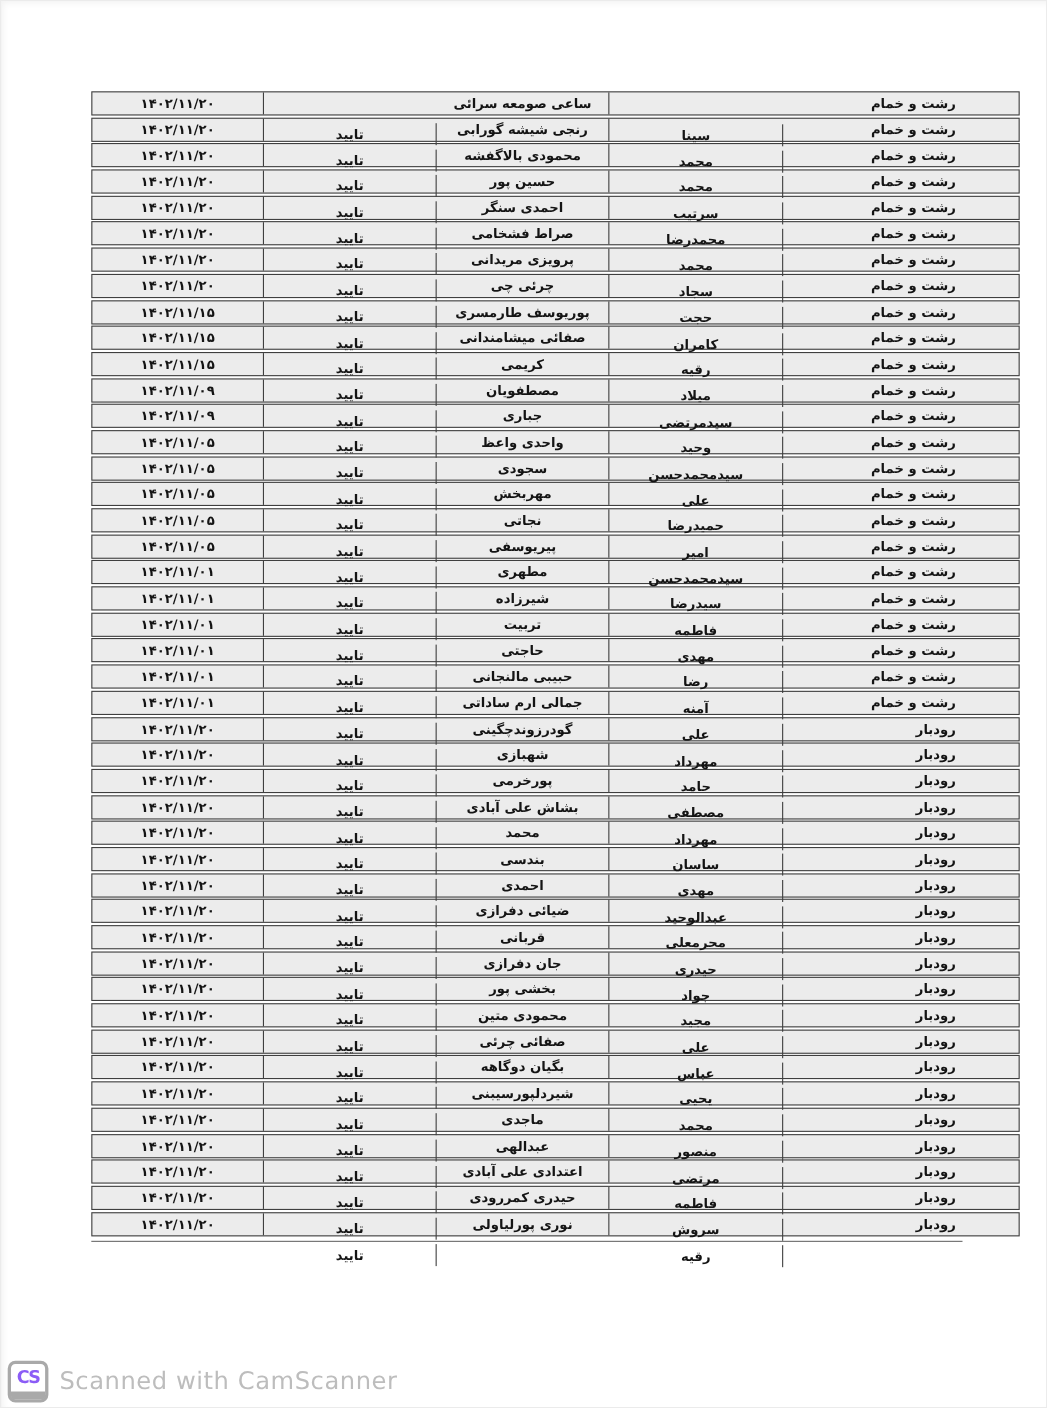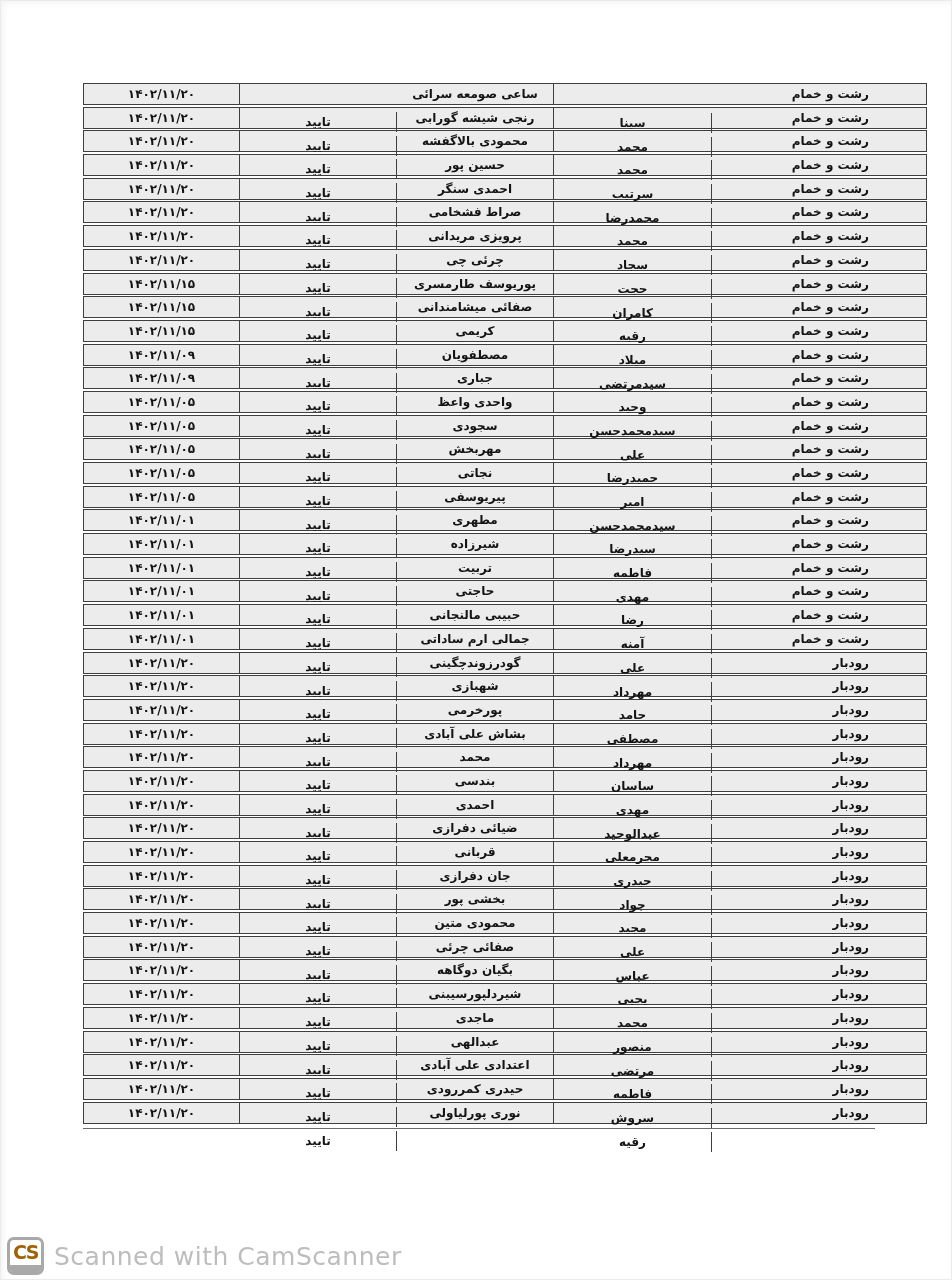--- a/index.html
+++ b/index.html
@@ -51,29 +51,29 @@
   }
   .cs-logo {
     width: 37px; height: 38px;
     border: 3px solid #a9a9a9; border-radius: 7px;
     background: #ffffff;
     box-sizing: border-box;
     position: relative;
     display: flex; align-items: flex-start; justify-content: center;
   }
   .cs-text {
-    font-size: 19px; font-weight: bold; color: #a16207;
+    font-size: 16px; font-weight: bold; color: #8b5cf6;
     line-height: 24px; letter-spacing: -1.5px;
   }
   .cs-bottom {
     position: absolute; left: 0; right: 0; bottom: 0; height: 7px;
     background: #a9a9a9; border-radius: 0 0 3px 3px;
   }
   .scan-text {
-    font-size: 25px; color: #bdbdbd; letter-spacing: 0.5px;
+    font-size: 22px; color: #bdbdbd; letter-spacing: 0.5px;
   }
 </style>
 </head>
 <body>
 
 <div class="page">
   <div class="table" id="table">
   <div class="row">
     <div class="cell c-date">۱۴۰۲/۱۱/۲۰</div>
     <div class="cell c-status">تایید</div>

